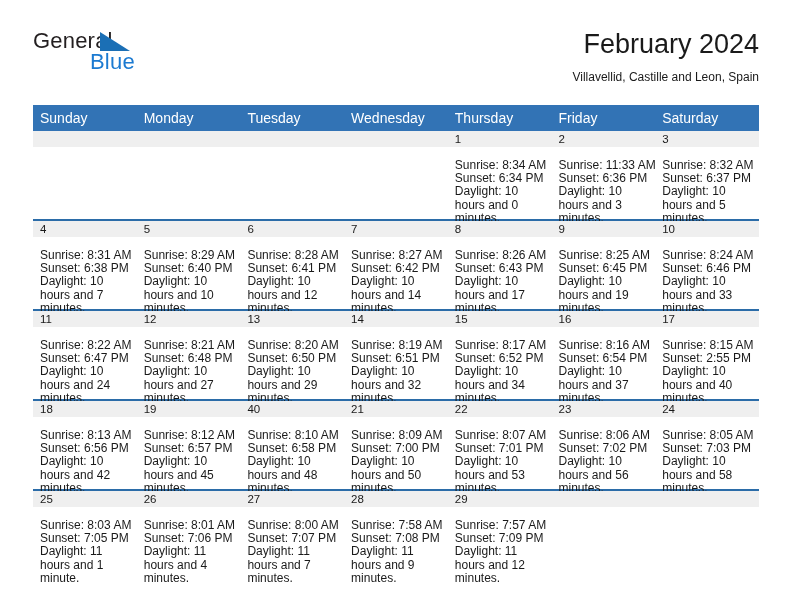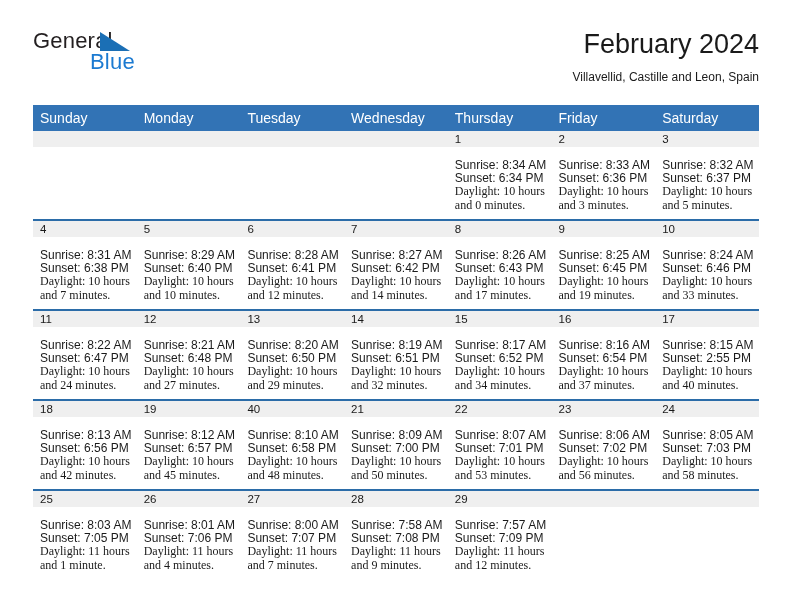--- a/index.html
+++ b/index.html
@@ -135,21 +135,20 @@
     padding: 12px 6px 0 7px;
     font-size: 12px;
     line-height: 13.2px;
     color: #1a1a1a;
   }
   .daycell .info div {
     white-space: nowrap;
   }
   .daycell .info .daylight {
     white-space: normal;
-    font-family: Liberation Serif, serif;
   }
 </style>
 </head>
 <body>
 
 <div class="page">
 
   <div class="header">
 
     <div class="brand">
@@ -231,21 +230,21 @@
                 <div>Sunrise: 8:34 AM</div>
                 <div>Sunset: 6:34 PM</div>
                 <div class="daylight">Daylight: 10 hours and 0 minutes.</div>
               </div>
             </div>
           </td>
         <td>
             <div class="daycell">
               <div class="datebar">2</div>
               <div class="info">
-                <div>Sunrise: 8:33 AM</div>
+                <div>Sunrise: 11:33 AM</div>
                 <div>Sunset: 6:36 PM</div>
                 <div class="daylight">Daylight: 10 hours and 3 minutes.</div>
               </div>
             </div>
           </td>
         <td>
             <div class="daycell">
               <div class="datebar">3</div>
               <div class="info">
                 <div>Sunrise: 8:32 AM</div>

